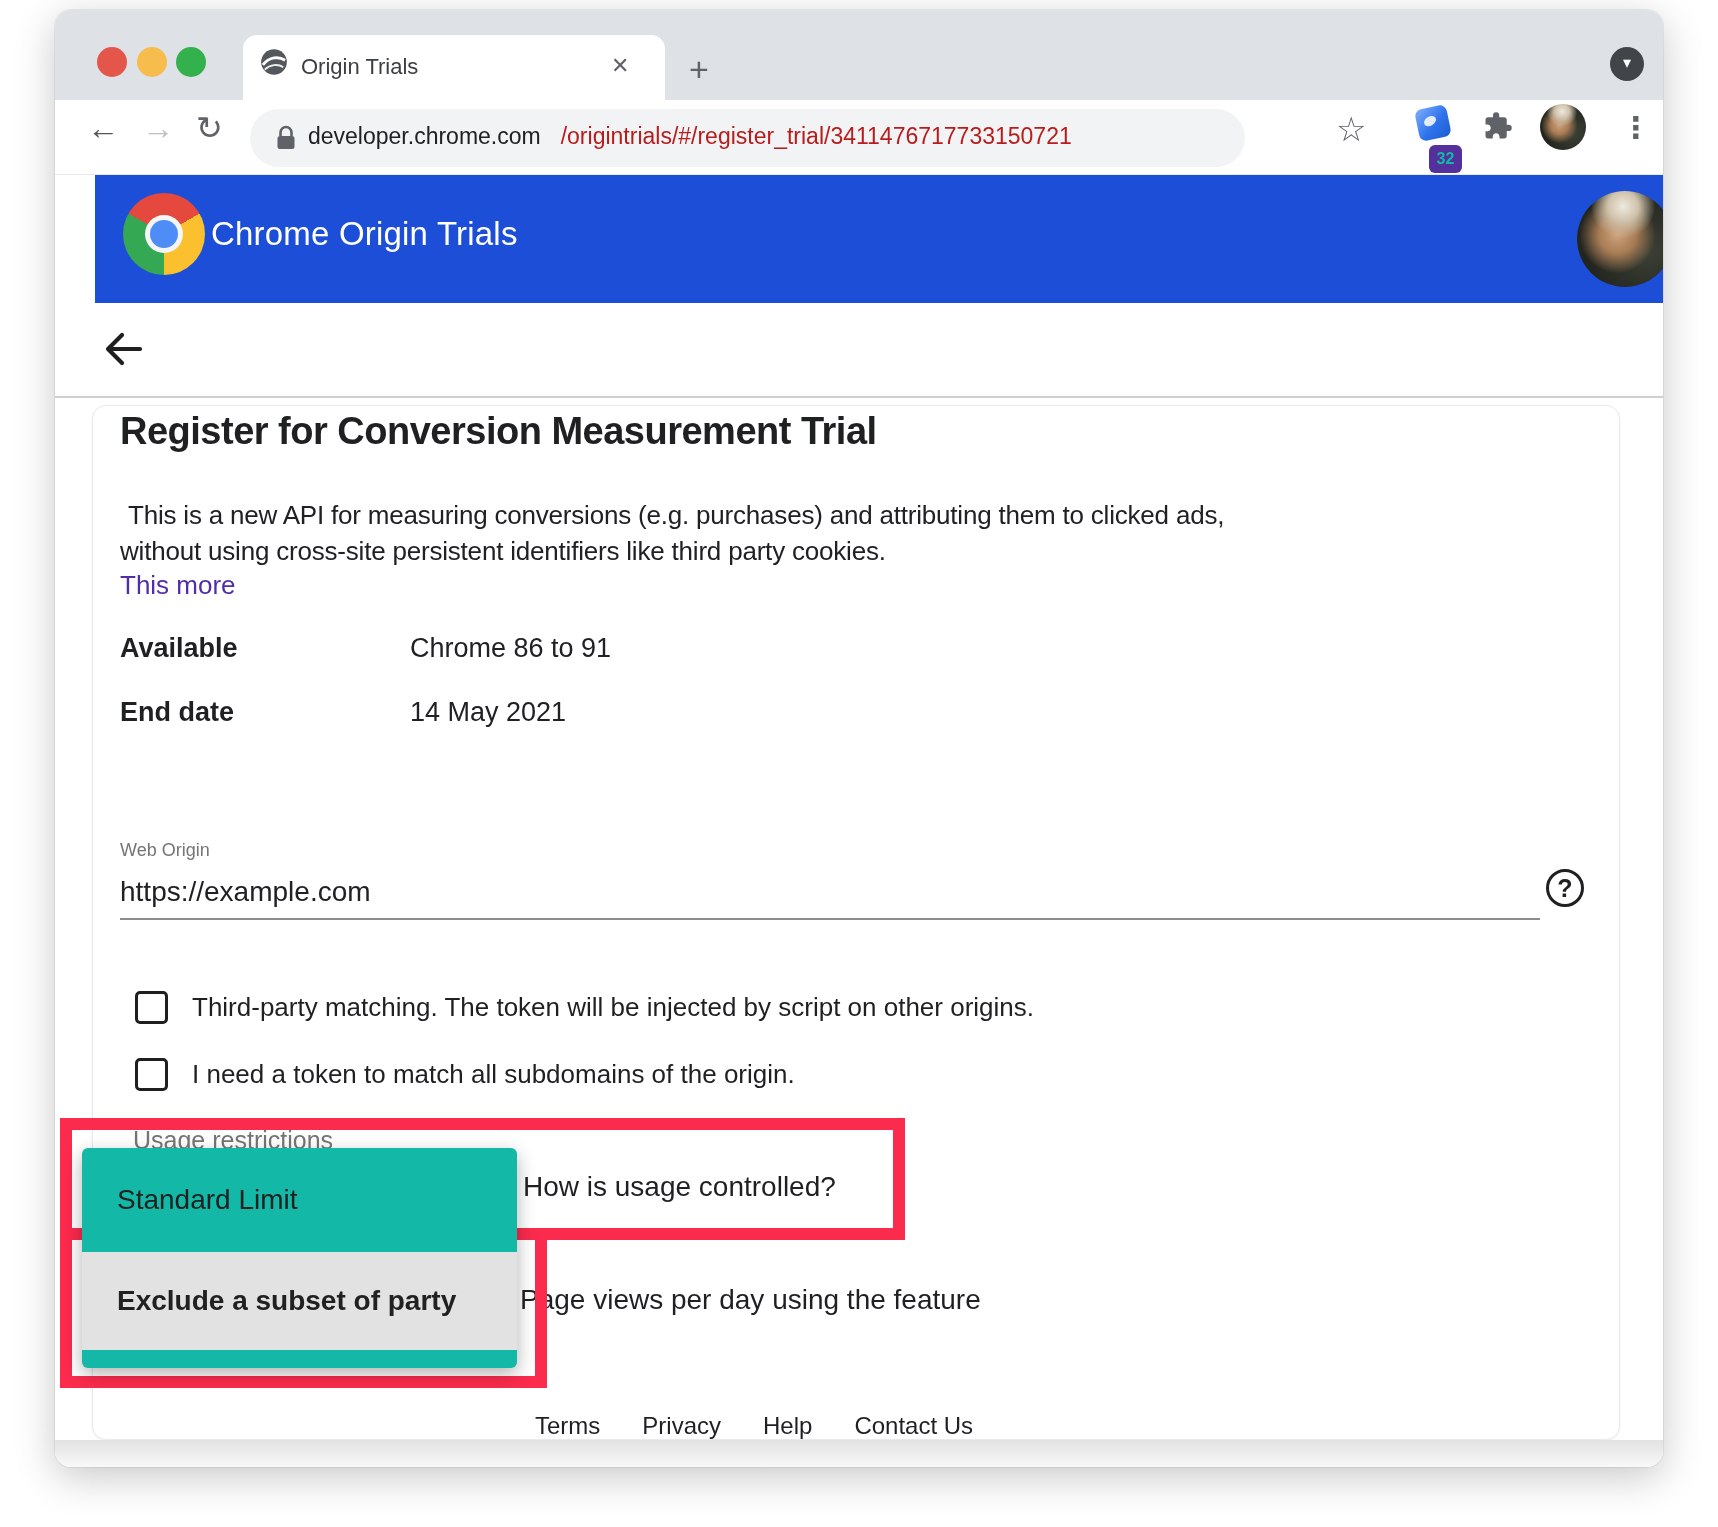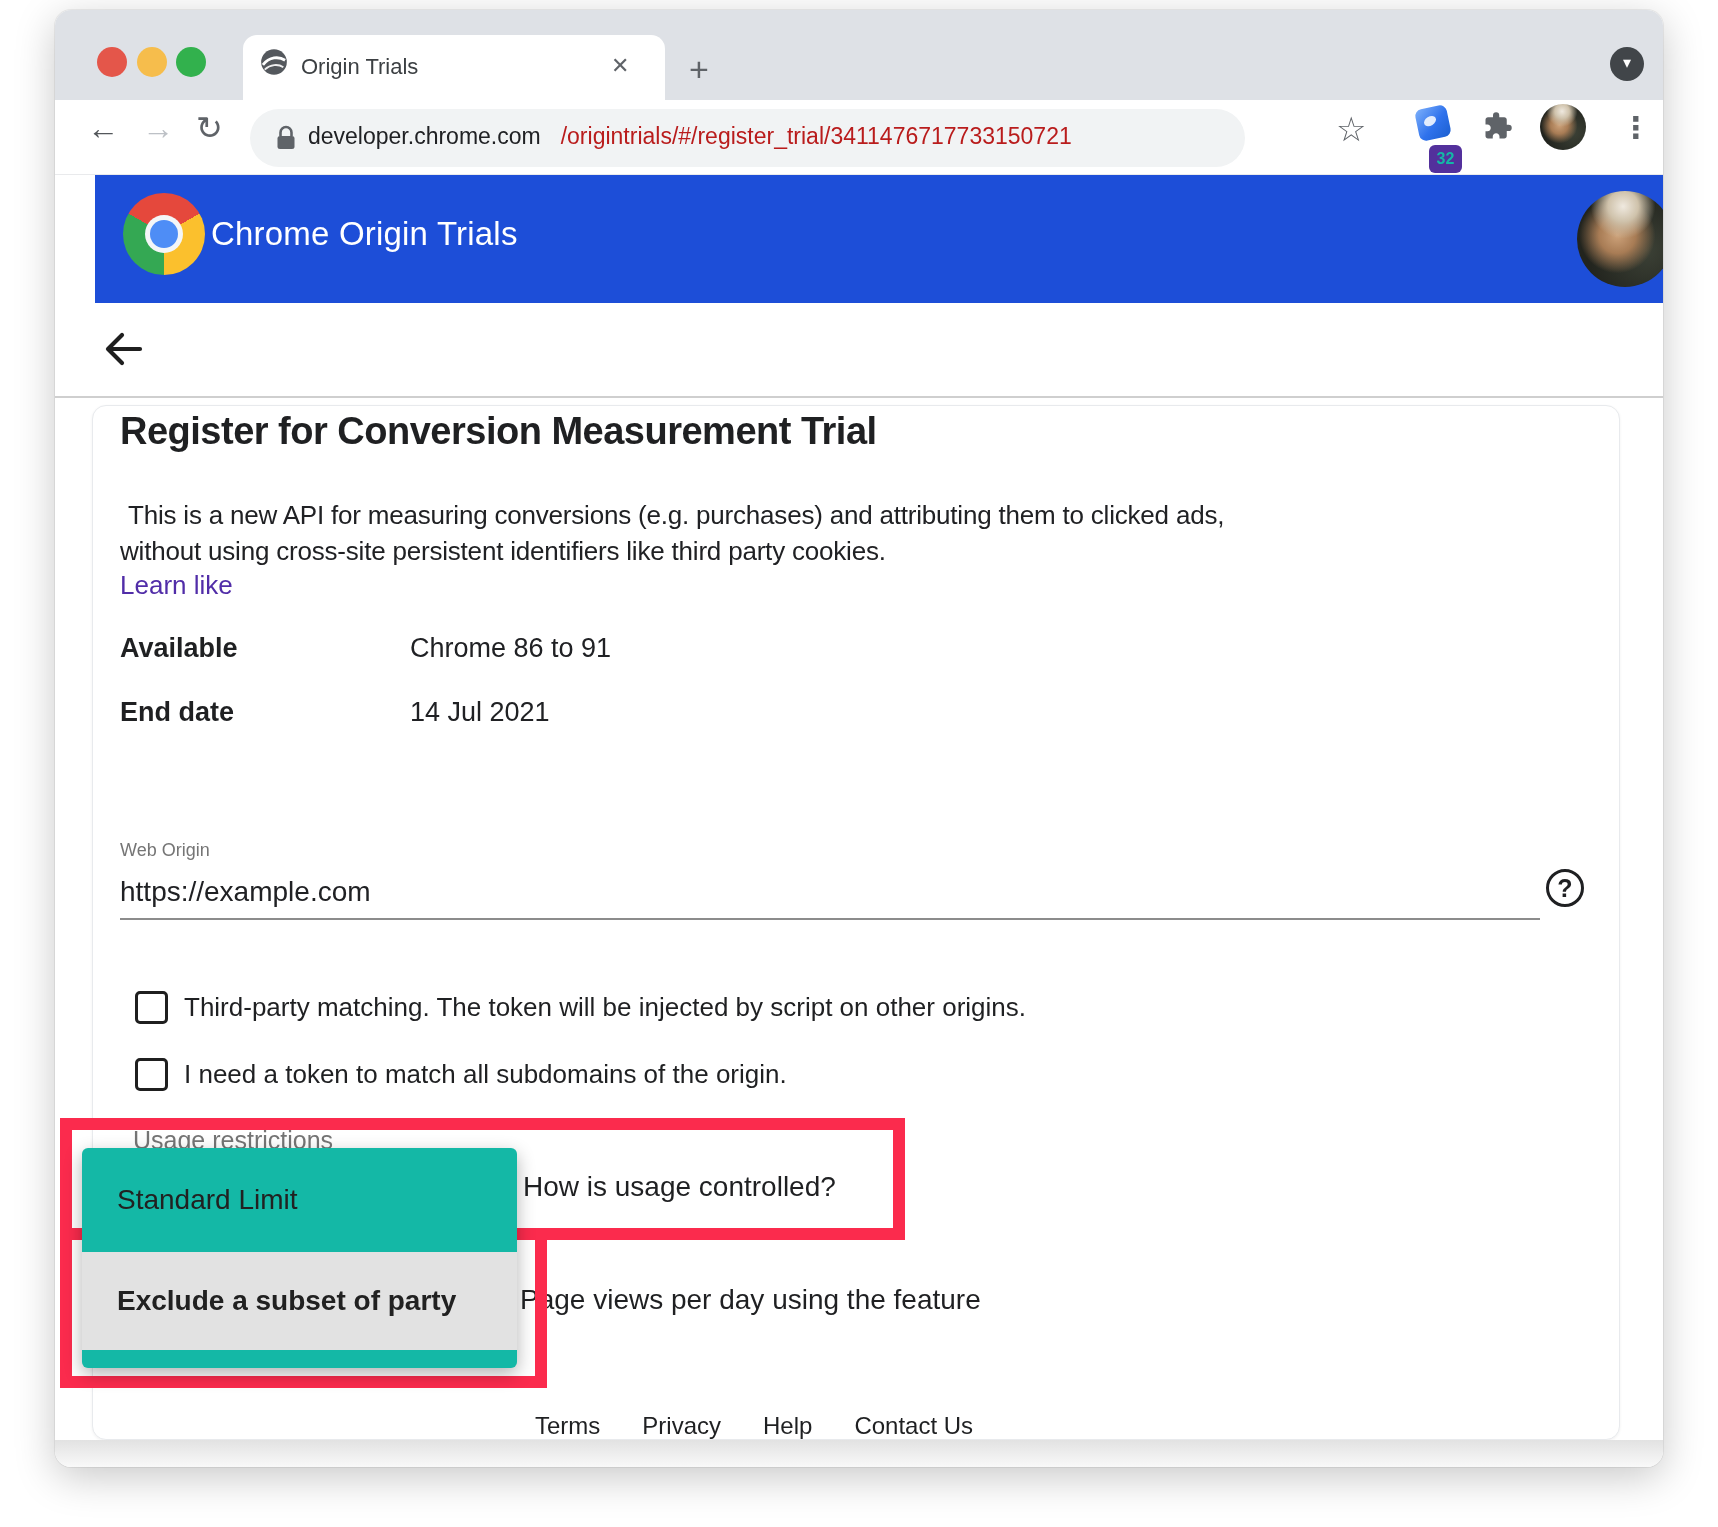--- a/index.html
+++ b/index.html
@@ -95,21 +95,21 @@
   .field-value { left:65px; top:866px; font-size:28px; color:#202124; }
   .field-underline { position:absolute; left:65px; top:908px; width:1420px; height:2px; background:#8c8c8c; }
   .help-circle { position:absolute; left:1491px; top:859px; width:38px; height:38px; border-radius:50%;
                  border:3px solid #1f2022; color:#1f2022; font-size:25px; font-weight:bold;
                  text-align:center; line-height:33px; }
 
   .cb-row { position:absolute; display:flex; align-items:center; height:34px; }
   .cb-row1 { left:80px; top:980px; }
   .cb-row2 { left:80px; top:1047px; }
   .cb-box { width:33px; height:33px; border:3px solid #1f1f1f; border-radius:5px; background:#fff; flex:none; }
-  .cb-label { margin-left:16px; font-size:26px; color:#1f2022; white-space:nowrap; }
+  .cb-label { margin-left:24px; font-size:26px; color:#1f2022; white-space:nowrap; }
 
   .usage-label { left:78px; top:1116px; font-size:25px; color:#757575; z-index:5; }
   .helper1 { left:468px; top:1161px; font-size:28px; color:#1f2022; z-index:5; }
   .helper2 { left:465px; top:1274px; font-size:28px; color:#1f2022; z-index:5; }
 
   
   .redrect { position:absolute; border:12px solid #fb2b4d; z-index:50; pointer-events:none; }
   .redrectA { left:5px; top:1108px; width:845px; height:122px; }
   .redrectB { left:5px; top:1218px; width:487px; height:160px; }
 
@@ -185,26 +185,26 @@
         <path d="M11 24 H42" stroke="#1f1f1f" stroke-width="4.2" stroke-linecap="round"></path>
       </svg>
     </div>
     <div class="page-divider"></div>
 
     <div class="card"></div>
 
     <div class="abs page-title">Register for Conversion Measurement Trial</div>
     <div class="abs desc desc1">This is a new API for measuring conversions (e.g. purchases) and attributing them to clicked ads,</div>
     <div class="abs desc desc2">without using cross-site persistent identifiers like third party cookies.</div>
-    <div class="abs learn-more">Learn like</div>
+    <div class="abs learn-more">This more</div>
 
     <div class="abs meta-label row-available-label">Available</div>
     <div class="abs meta-value row-available-value">Chrome 86 to 91</div>
     <div class="abs meta-label row-enddate-label">End date</div>
-    <div class="abs meta-value row-enddate-value">14 Jul 2021</div>
+    <div class="abs meta-value row-enddate-value">14 May 2021</div>
 
     <div class="abs field-label">Web Origin</div>
     <div class="abs field-value">https://example.com</div>
     <div class="field-underline"></div>
     <div class="help-circle">?</div>
 
     <div class="cb-row cb-row1">
       <div class="cb-box"></div>
       <div class="cb-label">Third-party matching. The token will be injected by script on other origins.</div>
     </div>

